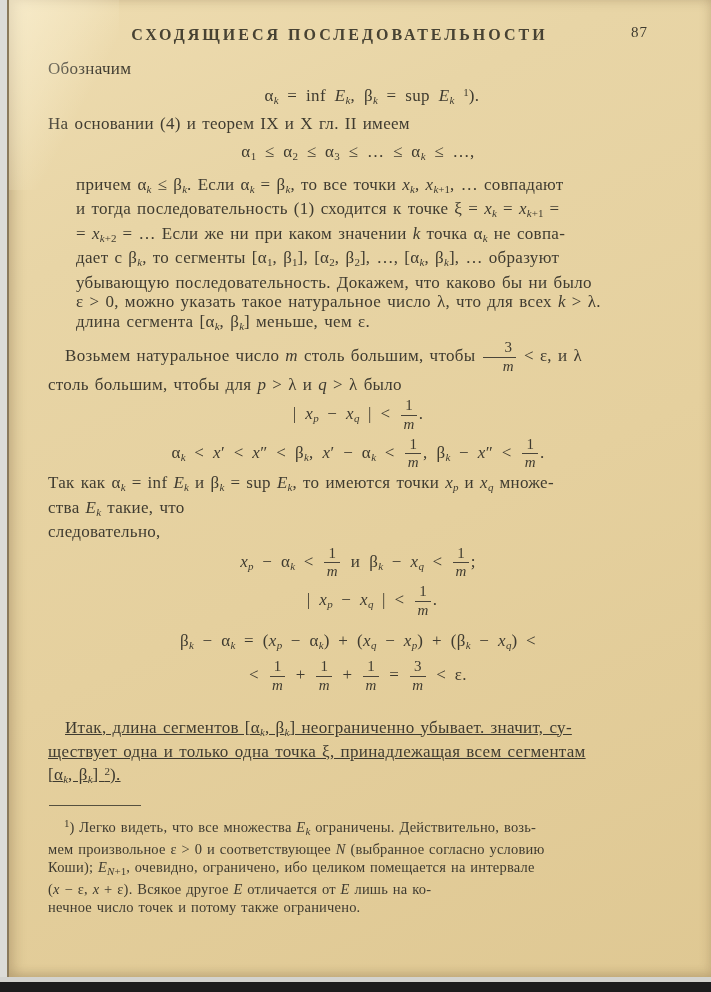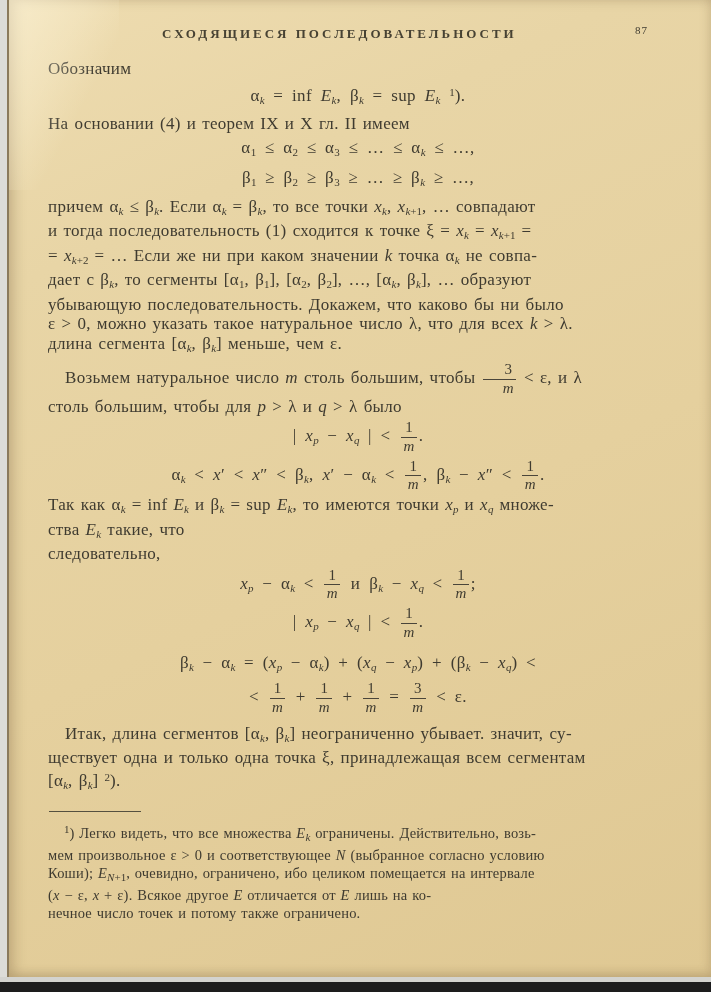--- a/index.html
+++ b/index.html
@@ -22,47 +22,47 @@
   }
   .page::before { 
     content:"";
     position:absolute; left:0; top:0; width:110px; height:190px;
     background:linear-gradient(118deg, rgba(255,248,224,.55) 0%, rgba(255,248,224,.25) 38%, rgba(255,248,224,0) 62%);
     pointer-events:none;
   }
   .page-head { position:relative; height:18px; margin-bottom:17px; }
   .running-title {
     position:absolute; left:47%; transform:translateX(-50%); top:2px;
-    font-size:13px; font-weight:bold; letter-spacing:3px;
+    font-size:16px; font-weight:bold; letter-spacing:3px;
     color:#474233; white-space:nowrap;
   }
   .page-number {
     position:absolute; right:20px; top:0;
-    font-size:11px; letter-spacing:1px; color:#3e3a2f;
+    font-size:15px; letter-spacing:1px; color:#3e3a2f;
   }
   .body-text { font-size:17px; line-height:19.5px; letter-spacing:.3px; word-spacing:1.5px; }
   .line { text-align:left; }
   .indent { text-indent:17px; }
   .display {
     text-align:center; margin:4px 0;
     word-spacing:4px; letter-spacing:.4px;
   }
-  .chain { line-height:21px; margin:3px 0 4px 0; }
+  .chain { line-height:29px; margin:3px 0 4px 0; }
   sub { font-size:11px; vertical-align:-3px; letter-spacing:0; }
   sup { font-size:11px; vertical-align:5px; letter-spacing:0; }
   i { font-style:italic; }
   .frac {
     display:inline-flex; flex-direction:column; align-items:center;
     vertical-align:middle; line-height:1.05; font-size:15px;
     margin:0 2px; word-spacing:0; letter-spacing:0;
   }
   .frac .num { border-bottom:1px solid #4a453a; padding:0 4px 1px; }
   .frac .den { padding-top:1px; }
-  .mb2 { margin-bottom:2px; } .mb4 { margin-bottom:4px; } .mb6 { margin-bottom:6px; }
-  .mt8 { margin-top:8px; }
+  .mb2 { margin-bottom:2px; } .mb4 { margin-bottom:4px;margin-left:28px; } .mb6 { margin-bottom:6px; }
+  .mt8 { margin-top:24px;text-decoration:underline; }
   .fn-rule {
     width:92px; height:0;
     border-top:1.5px solid #55503f;
     margin:16px 0 8px 1px;
   }
   .footnotes { font-size:14.5px; line-height:18px; letter-spacing:.2px; word-spacing:1px; }
   .fn { text-indent:16px; }
   .strip-light { position:absolute; left:0; right:0; bottom:10px; height:5px; background:#d3d3cf; }
   .strip-dark  { position:absolute; left:0; right:0; bottom:0; height:10px; background:#1d1d1d; }
 </style>
@@ -74,21 +74,20 @@
   <div class="page-head">
     <span class="running-title">СХОДЯЩИЕСЯ ПОСЛЕДОВАТЕЛЬНОСТИ</span>
     <span class="page-number">87</span>
   </div>
 
   <div class="body-text">
     <div class="line mb2">Обозначим</div>
     <div class="display mb4">α<sub><i>k</i></sub> = inf <i>E</i><sub><i>k</i></sub>, β<sub><i>k</i></sub> = sup <i>E</i><sub><i>k</i></sub> <sup>1</sup>).</div>
     <div class="line mb2">На основании (4) и теорем IX и X гл. II имеем</div>
     <div class="display chain">α<sub>1</sub> ≤ α<sub>2</sub> ≤ α<sub>3</sub> ≤ … ≤ α<sub><i>k</i></sub> ≤ …,</div>
-    <div class="display chain">β<sub>1</sub> ≥ β<sub>2</sub> ≥ β<sub>3</sub> ≥ … ≥ β<sub><i>k</i></sub> ≥ …,</div>
     <div class="line mb4">причем α<sub><i>k</i></sub> ≤ β<sub><i>k</i></sub>. Если α<sub><i>k</i></sub> = β<sub><i>k</i></sub>, то все точки <i>x</i><sub><i>k</i></sub>, <i>x</i><sub><i>k</i>+1</sub>, … совпадают<br>и тогда последовательность (1) сходится к точке ξ = <i>x</i><sub><i>k</i></sub> = <i>x</i><sub><i>k</i>+1</sub> =<br>= <i>x</i><sub><i>k</i>+2</sub> = … Если же ни при каком значении <i>k</i> точка α<sub><i>k</i></sub> не совпа-<br>дает с β<sub><i>k</i></sub>, то сегменты [α<sub>1</sub>, β<sub>1</sub>], [α<sub>2</sub>, β<sub>2</sub>], …, [α<sub><i>k</i></sub>, β<sub><i>k</i></sub>], … образуют<br>убывающую последовательность. Докажем, что каково бы ни было<br>ε &gt; 0, можно указать такое натуральное число λ, что для всех <i>k</i> &gt; λ.<br>длина сегмента [α<sub><i>k</i></sub>, β<sub><i>k</i></sub>] меньше, чем ε.</div>
     <div class="line indent mb2">Возьмем натуральное число <i>m</i> столь большим, чтобы <span class="frac">
           <span class="num">3</span>
           <span class="den"><i>m</i></span>
         </span> &lt; ε, и λ<br>столь большим, чтобы для <i>p</i> &gt; λ и <i>q</i> &gt; λ было</div>
     <div class="display mb2">| <i>x</i><sub><i>p</i></sub> − <i>x</i><sub><i>q</i></sub> | &lt; <span class="frac">
           <span class="num">1</span>
           <span class="den"><i>m</i></span>
         </span>.</div>
     <div class="display mb2">α<sub><i>k</i></sub> &lt; <i>x</i>′ &lt; <i>x</i>″ &lt; β<sub><i>k</i></sub>, <i>x</i>′ − α<sub><i>k</i></sub> &lt; <span class="frac">

